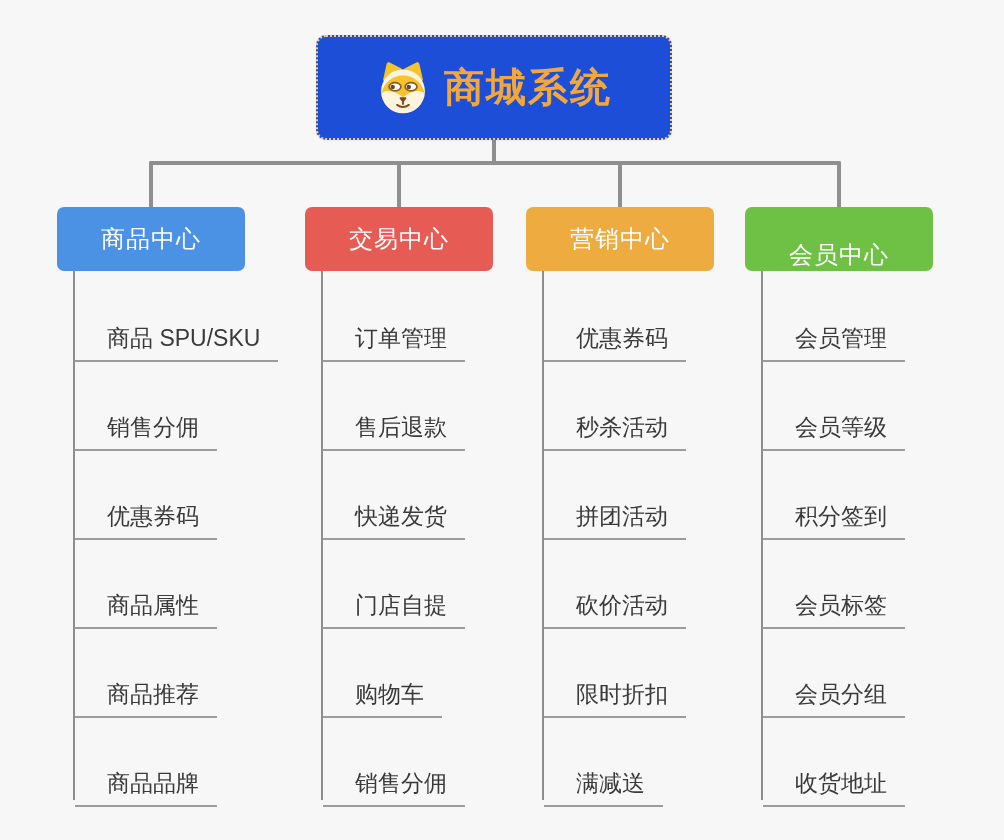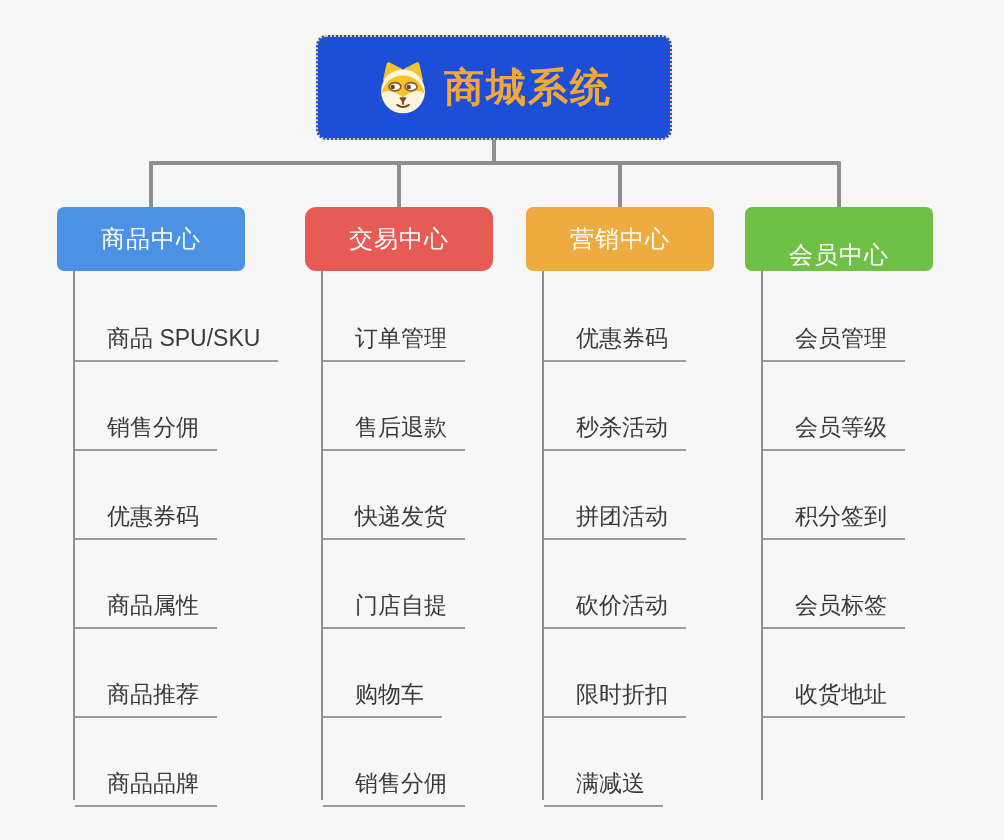--- a/index.html
+++ b/index.html
@@ -59,21 +59,21 @@
     align-items: center;
     justify-content: center;
   }
   .branch-header span {
     color: #ffffff;
     font-size: 24px;
     letter-spacing: 1px;
     white-space: nowrap;
   }
   .bh-0 { left: 57px;  }
-  .bh-1 { left: 305px; border-radius: 11px; }
+  .bh-1 { left: 305px; }
   .bh-2 { left: 526px; }
   .bh-3 { left: 745px; align-items: flex-end; }
 
   
   .items {
     position: absolute;
     top: 271px;
     height: 529px;
     list-style: none;
     border-left: 2px solid #8e8e8e;
@@ -161,16 +161,17 @@
     <li class="item">砍价活动</li>
     <li class="item">限时折扣</li>
     <li class="item">满减送</li>
   </ul>
 
   <ul class="items il-3">
     <li class="item first">会员管理</li>
     <li class="item">会员等级</li>
     <li class="item">积分签到</li>
     <li class="item">会员标签</li>
+    <li class="item">会员分组</li>
     <li class="item">收货地址</li>
   </ul>
 
 </div>
 
 </body></html>

